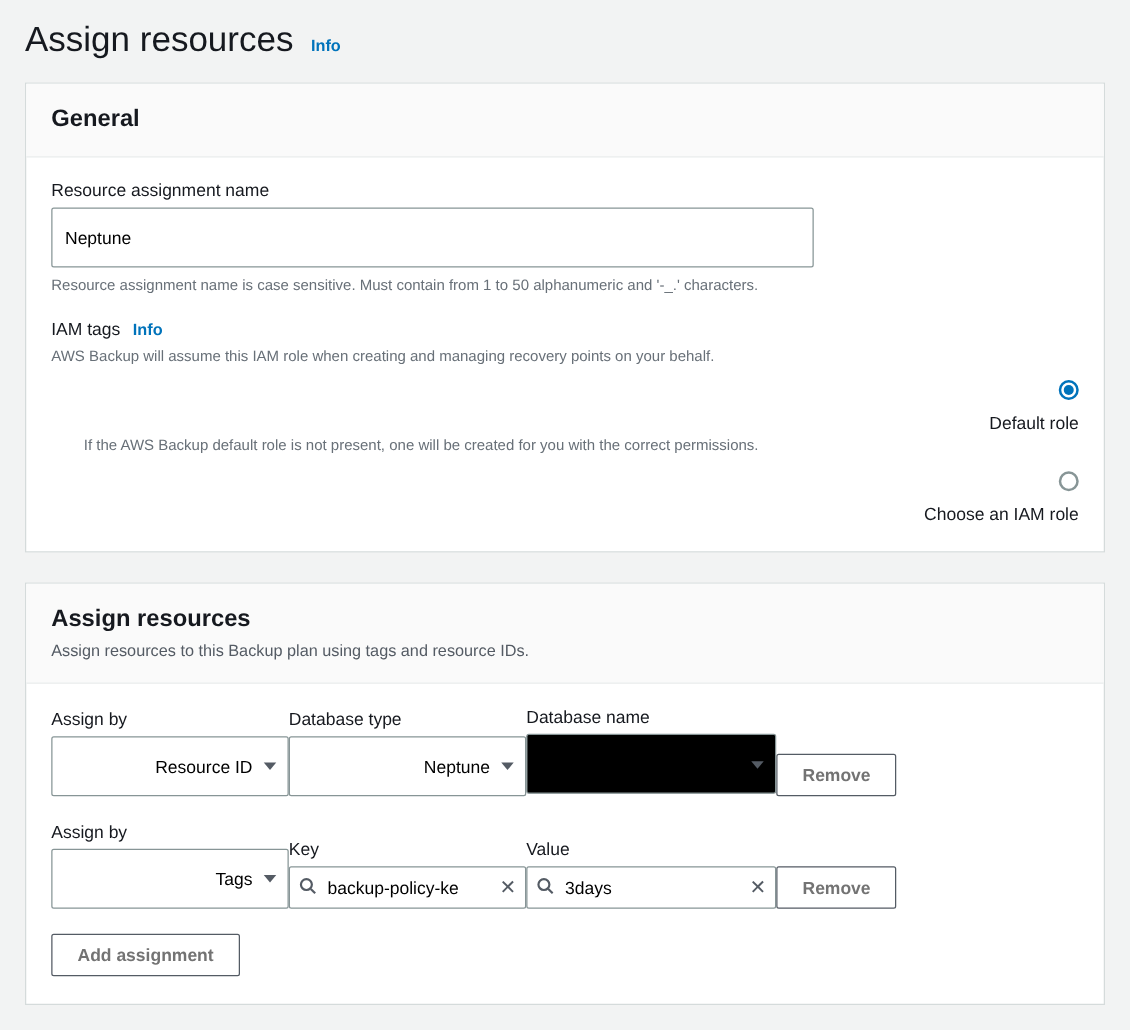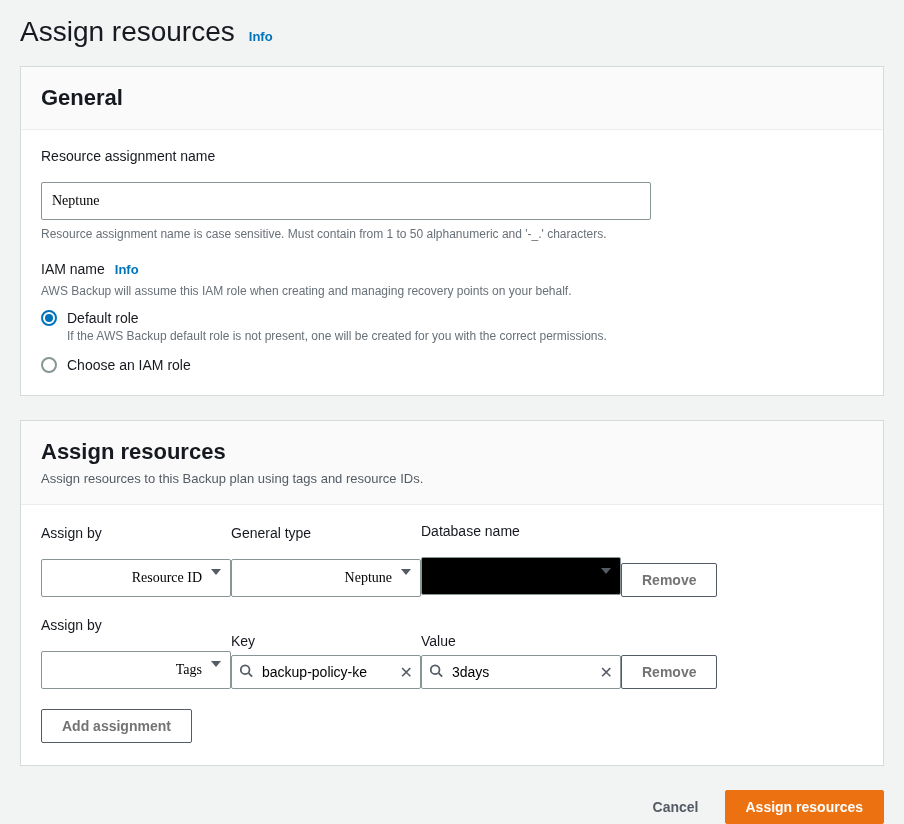--- a/index.html
+++ b/index.html
@@ -32,21 +32,21 @@
     background: #fff;
     border: 1px solid #d5dbdb;
     margin-bottom: 24px;
   }
   .panel-header {
     padding: 18px 20px;
     border-bottom: 1px solid #eaeded;
     background: #fafafa;
   }
   .panel-header h2 {
-    font-size: 22px;
+    font-size: 19px;
     font-weight: 700;
     color: #16191f;
   }
   .panel-header .sub {
     font-size: 13px;
     color: #545b64;
     margin-top: 6px;
   }
   .panel-body {
     padding: 18px 20px 22px 20px;
@@ -62,35 +62,35 @@
     gap: 10px;
   }
   .hint {
     font-size: 12px;
     color: #687078;
     margin-top: 6px;
     line-height: 1.4;
   }
   .text-input, .select {
     width: 100%;
-    height: 38px;
+    height: 48px;
     border: 1px solid #879596;
     border-radius: 2px;
     padding: 0 10px;
     font-size: 14px;
-    font-family: Liberation Serif, serif;
+    font-family: Liberation Sans, sans-serif;
     background: #fff;
-    margin-top: 12px;
   }
   .text-input.wide { max-width: 610px; }
   .radio-row {
     display: flex;
     align-items: flex-end;
     gap: 10px;
     margin-top: 10px;
+    flex-direction: column;
   }
   .radio {
     width: 16px; height: 16px;
     border-radius: 50%;
     border: 2px solid #879596;
     position: relative;
     flex-shrink: 0;
     cursor: pointer;
   }
   .radio.checked {
@@ -215,21 +215,21 @@
   </div>
   <div class="panel-body">
     <div class="field-block">
       <div class="field-label">Resource assignment name</div>
       <input type="text" class="text-input wide" value="Neptune" style="">
       <div class="hint">Resource assignment name is case sensitive. Must contain from 1 to 50 alphanumeric and '-_.' characters.</div>
     </div>
 
     <div class="field-block" style="margin-bottom:0">
       <div class="field-label">
-        <span>IAM name</span>
+        <span>IAM tags</span>
         <span class="info-link">Info</span>
       </div>
       <div class="hint" style="margin-top:2px">AWS Backup will assume this IAM role when creating and managing recovery points on your behalf.</div>
 
       <div class="radio-row">
         <span class="radio checked"></span>
         <span class="radio-label">Default role</span>
       </div>
       <div class="radio-hint">If the AWS Backup default role is not present, one will be created for you with the correct permissions.</div>
 
@@ -251,21 +251,21 @@
     
     <div class="row">
       <div class="col">
         <div class="field-label">Assign by</div>
         <div class="select-wrap">
           <button class="select">Resource ID</button>
           <span class="caret"></span>
         </div>
       </div>
       <div class="col">
-        <div class="field-label">General type</div>
+        <div class="field-label">Database type</div>
         <div class="select-wrap">
           <button class="select">Neptune</button>
           <span class="caret"></span>
         </div>
       </div>
       <div class="col-wide">
         <div class="field-label">Database name</div>
         <div class="select-wrap">
           <button class="select redacted"></button>
           <span class="caret"></span>

